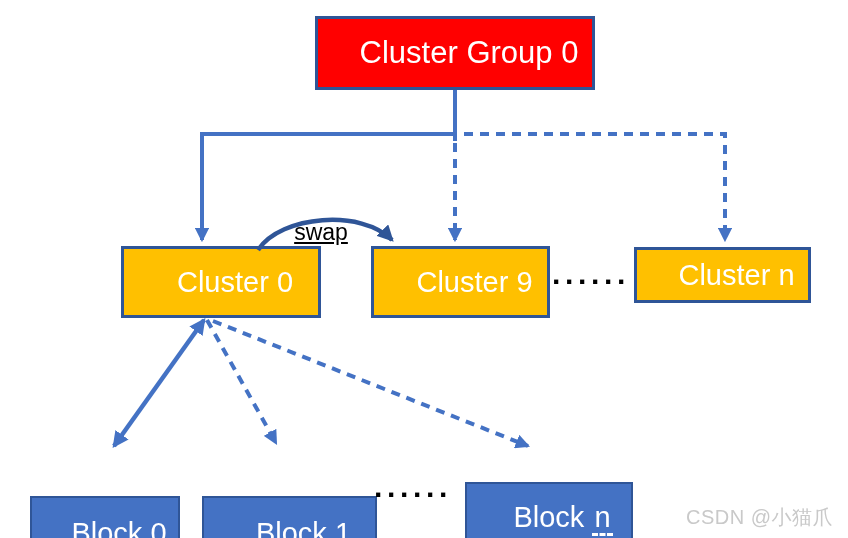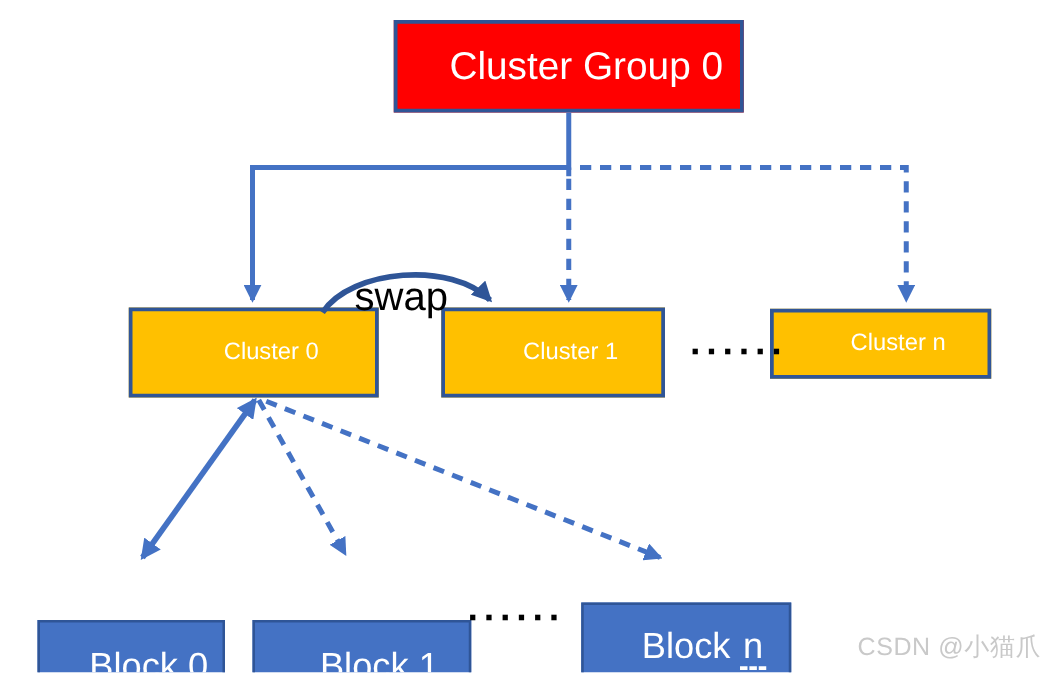--- a/index.html
+++ b/index.html
@@ -20,21 +20,22 @@
     padding-left:28px;
   }
   .group-node{
     background:var(--c-group-fill,#FF0000);
     border:3px solid var(--c-border,#2F5597);
     font-size:31px;
   }
   .cluster-node{
     background:var(--c-cluster-fill,#FFC000);
     border:3px solid var(--c-border,#2F5597);
-    font-size:19px;
+    font-size:29px;
+    margin-left:18px;
   }
   .block-node{
     background:var(--c-block-fill,#4472C4);
     border:2px solid var(--c-border,#2F5597);
     font-size:29px;
     margin-top:44px;
   }
   #group0{left:315px;top:16px;width:280px;height:74px;}
   #cluster0{left:103px;top:246px;width:200px;height:72px;}
   #cluster1{left:353px;top:246px;width:179px;height:72px;}
@@ -77,23 +78,24 @@
     z-index:1;
     white-space:nowrap;
   }
   #cluster-ellipsis{left:552px;top:267px;}
   #block-ellipsis{left:374px;top:480px;}
   #swap-label{
     position:absolute;
     left:321px;top:221px;
     transform:translateX(-50%);
     color:#000;
-    font-size:32px;
+    font-size:23px;
     line-height:1;
     z-index:3;
+    text-decoration:underline;
   }
   #watermark{
     position:absolute;
     right:15px;top:504px;
     color:var(--c-watermark,#C9C9C9);
     font-size:20px;
     letter-spacing:0.5px;
     z-index:1;
   }
 </style>
@@ -103,21 +105,21 @@
 <div id="canvas">
 
   <div id="group0" class="node group-node">
     <span>Cluster Group 0</span>
   </div>
 
   <div id="cluster0" class="node cluster-node">
     <span>Cluster 0</span>
   </div>
   <div id="cluster1" class="node cluster-node">
-    <span>Cluster 1</span>
+    <span>Cluster 9</span>
   </div>
   <div id="clustern" class="node cluster-node">
     <span>Cluster n</span>
   </div>
 
   <div id="block0" class="node block-node">
     <span>Block 0</span>
   </div>
   <div id="block1" class="node block-node">
     <span>Block 1</span>

